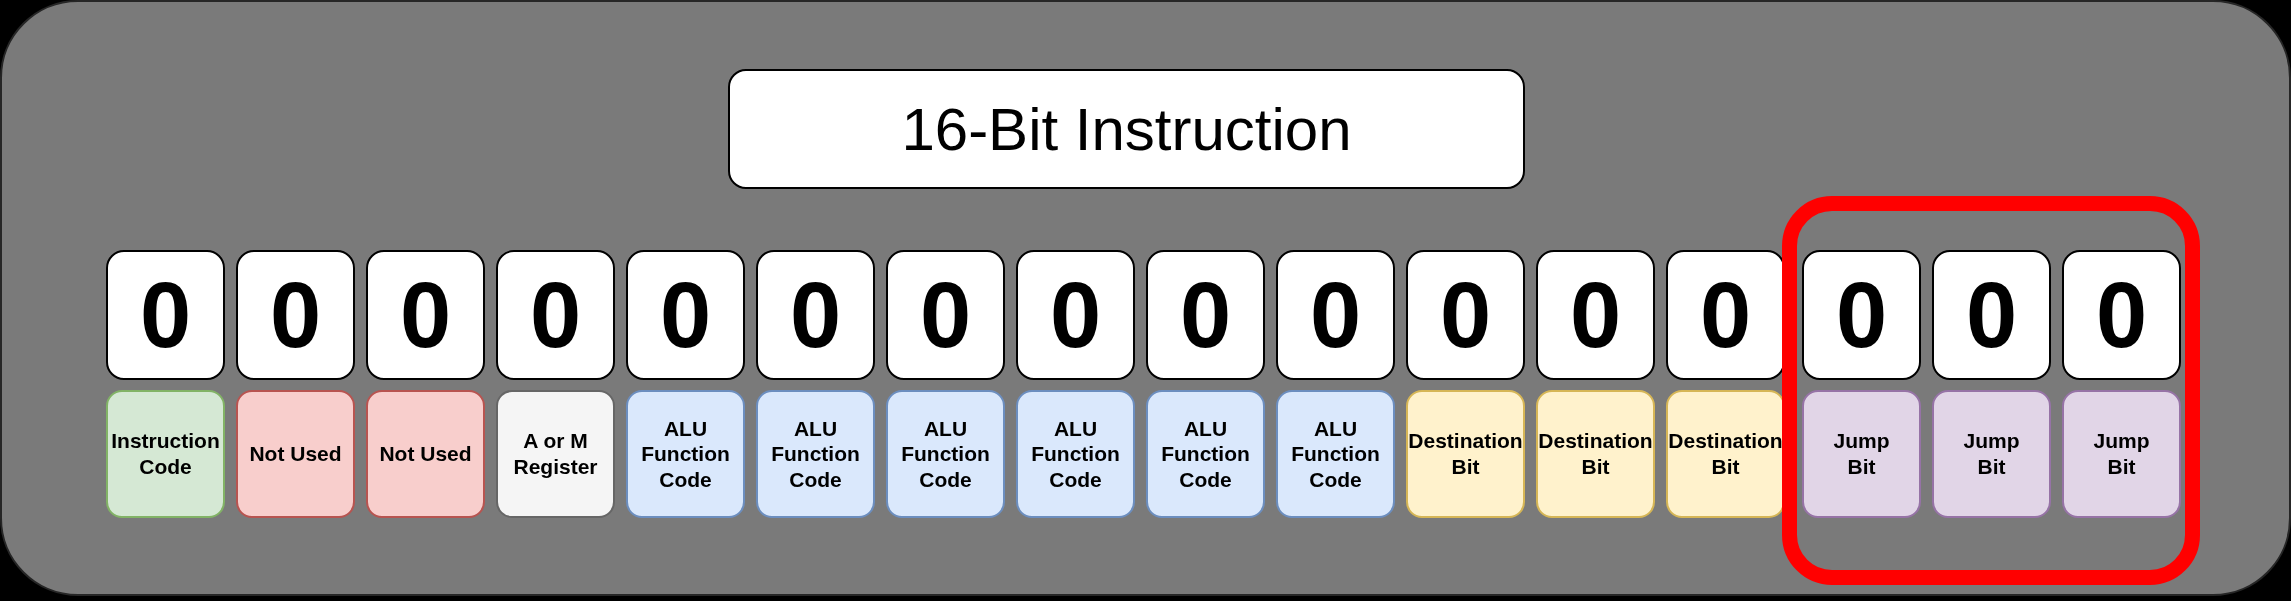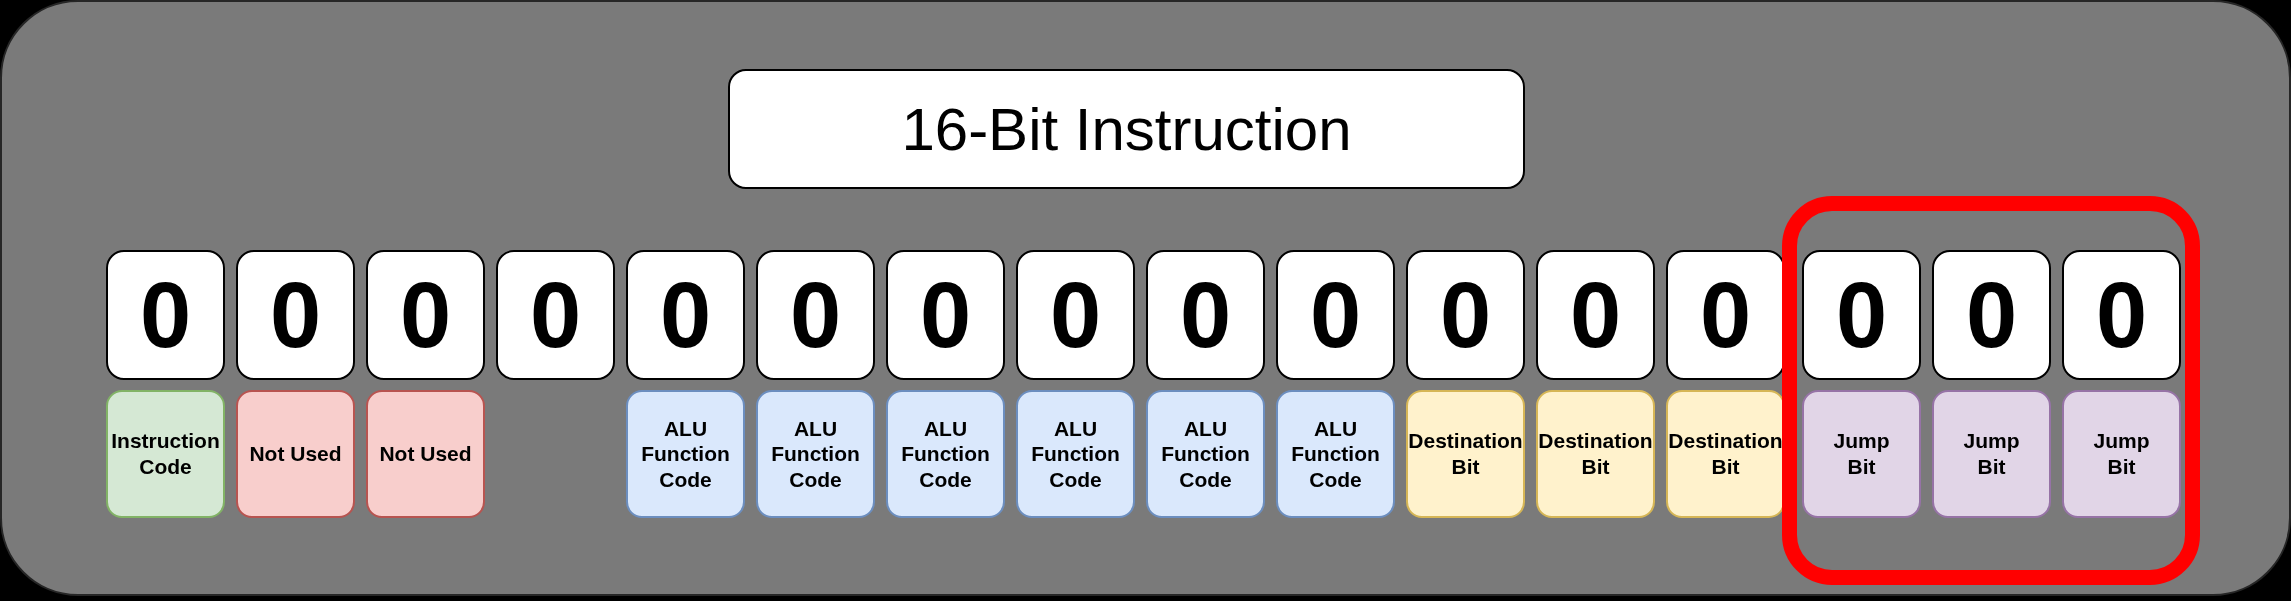--- a/index.html
+++ b/index.html
@@ -122,20 +122,24 @@
       <span class="bit-digit">0</span>
     </div>
     <div class="bit-label" style="background: rgb(248, 206, 204); border-color: rgb(184, 84, 80);">
       <span class="bit-label-text">Not Used</span>
     </div>
   </div>
       <div class="col">
     <div class="bit-box">
       <span class="bit-digit">0</span>
     </div>
+    <div class="bit-label" style="background: rgb(245, 245, 245); border-color: rgb(102, 102, 102);">
+      <span class="bit-label-text">A or M
+Register</span>
+    </div>
   </div>
       <div class="col">
     <div class="bit-box">
       <span class="bit-digit">0</span>
     </div>
     <div class="bit-label" style="background: rgb(218, 232, 252); border-color: rgb(108, 142, 191);">
       <span class="bit-label-text">ALU
 Function
 Code</span>
     </div>

